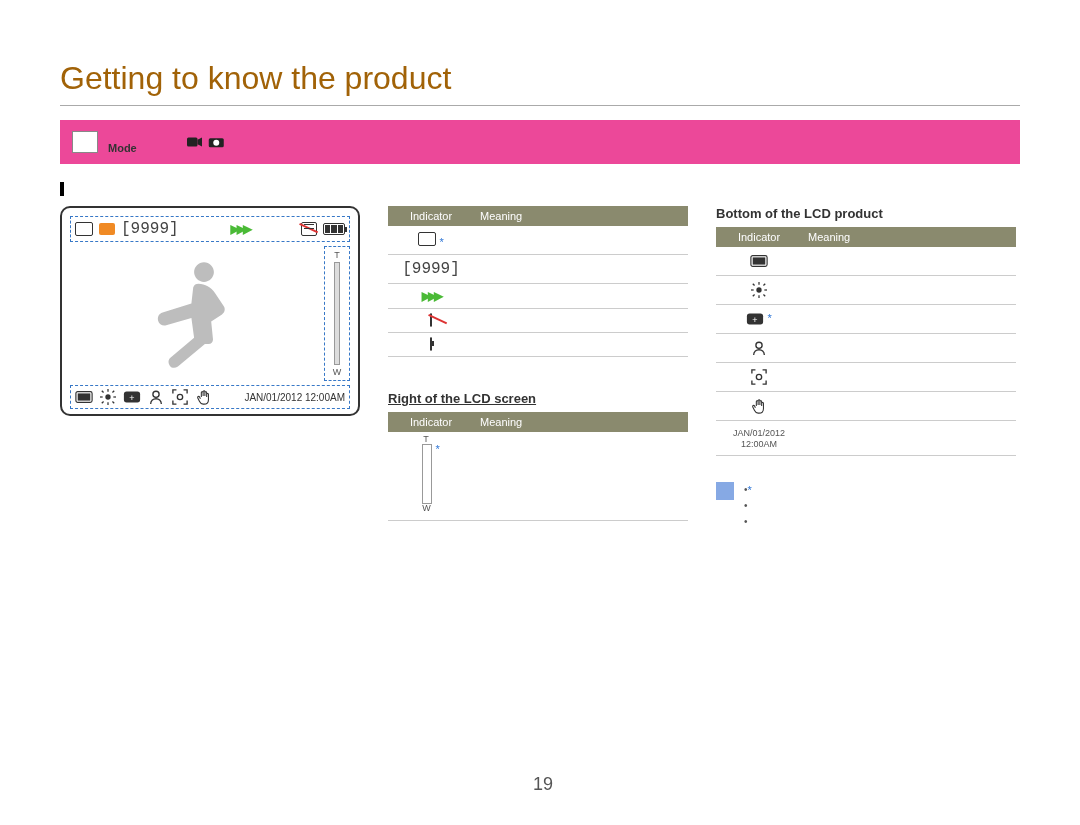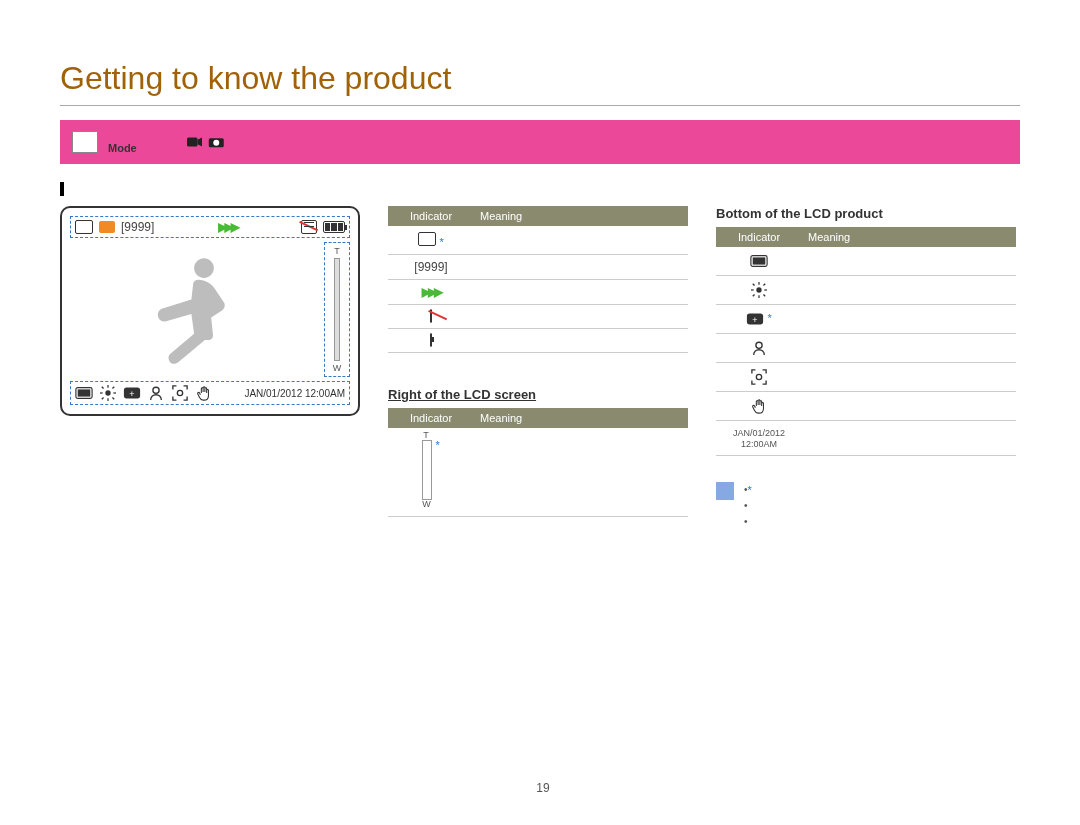--- a/index.html
+++ b/index.html
@@ -159,21 +159,21 @@
   .ind-table thead th:first-child { width: 86px; text-align:center;}
   .ind-table td {
     border-bottom: 1px solid #ccc;
     padding: 6px 6px;
     vertical-align: middle;
     line-height: 1;
     color:#555;
   }
   .ind-table td:first-child { text-align:center; }
   .star { color: #2f76d6; font-size: 11px; }
-  .counter-text { font-size:12px; color:#444;}
+  .counter-text { font-size:16px; color:#444;font-family:Liberation Mono, monospace;}
   .small-tt { font-size:9px; color:#555;}
   .note-block {
     display:flex;
     gap:10px;
     margin-top: 4px;
     font-size:10px;
     color:#555;
   }
   .note-square { width:18px; height:18px; background:#86a9e4; flex:0 0 auto;}
   .note-lines { line-height:1.6; }
@@ -184,21 +184,21 @@
   .hand-icon,.focus-icon,.person-icon,.light-icon,.screen-icon,.plus-box-icon {
     display:inline-block; width:18px; height:16px; border:1px solid #444; border-radius:3px;
   }
   .no-border { border:none;}
 
   .page-number {
     position: absolute;
     bottom: 30px;
     left: 50%;
     transform: translateX(-50%);
-    font-size: 12px;
+    font-size: 18px;
     color: #555;
   }
   .page-number .lead { font-size:10px; color:#888; margin-right:6px;}
   .right-subhead-gap { margin-top: 34px; text-decoration: underline; }
   .zoom-mini {
     display:inline-block; width:10px; height:60px; border:1px solid #999; position:relative; vertical-align:top;
   }
   .zoom-mini::before{content:"T"; position:absolute; top:-10px; left:0; font-size:9px;}
   .zoom-mini::after{content:"W"; position:absolute; bottom:-10px; left:-1px; font-size:9px;}
 </style>

